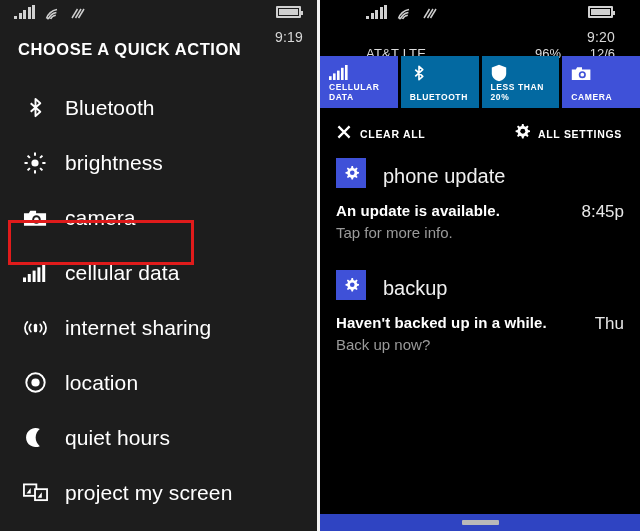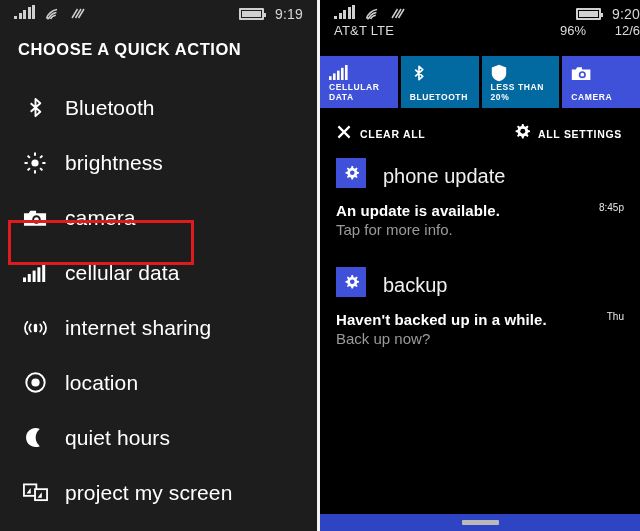--- a/index.html
+++ b/index.html
@@ -38,21 +38,21 @@
   .statusbar {
     position: relative;
     height: 30px;
     padding: 6px 14px 0 14px;
     box-sizing: border-box;
     display: flex;
     align-items: flex-start;
     justify-content: space-between;
   }
   .sb-left { display:flex; align-items:center; gap:9px; }
-  .sb-right { display:flex; align-items:center; gap:11px; }
+  .sb-right { display:flex; align-items:center; gap:11px;flex-direction:column; }
   .sb-time {
     color: #d7d7d7;
     font-size: 14px;
     line-height: 16px;
     letter-spacing: 0.2px;
   }
 
   
   .ico-signal { display:flex; align-items:flex-end; gap:1.5px; height:13px; }
   .ico-signal i { display:block; width:3px; background:#d0d0d0; }
@@ -130,23 +130,24 @@
   
   .right-panel {
     position: relative;
     width: 320px;
     height: 531px;
     background: #000000;
     flex: 0 0 320px;
   }
   .r-statusbar {
     height: 46px;
-    padding: 6px 0 0 14px;
-    box-sizing: border-box;
-    position: relative;
+    padding: 6px 25px 0 14px;
+    box-sizing: border-box;
+    position: relative;
+    margin-left: 32px;
   }
   .r-sb-row1 {
     display: flex;
     align-items: flex-start;
     justify-content: space-between;
   }
   .r-sb-row2 {
     display: flex;
     align-items: center;
     justify-content: space-between;
@@ -237,21 +238,21 @@
     justify-content: space-between;
   }
   .notif-title {
     color: #ffffff;
     font-size: 15px;
     font-weight: 700;
     letter-spacing: 0.1px;
   }
   .notif-time {
     color: #e8e8e8;
-    font-size: 10px;
+    font-size: 17px;
     font-weight: 400;
     flex: 0 0 auto;
     margin-left: 10px;
   }
   .notif-sub {
     color: #9a9a9a;
     font-size: 15px;
     font-weight: 400;
     margin-top: 2px;
   }

